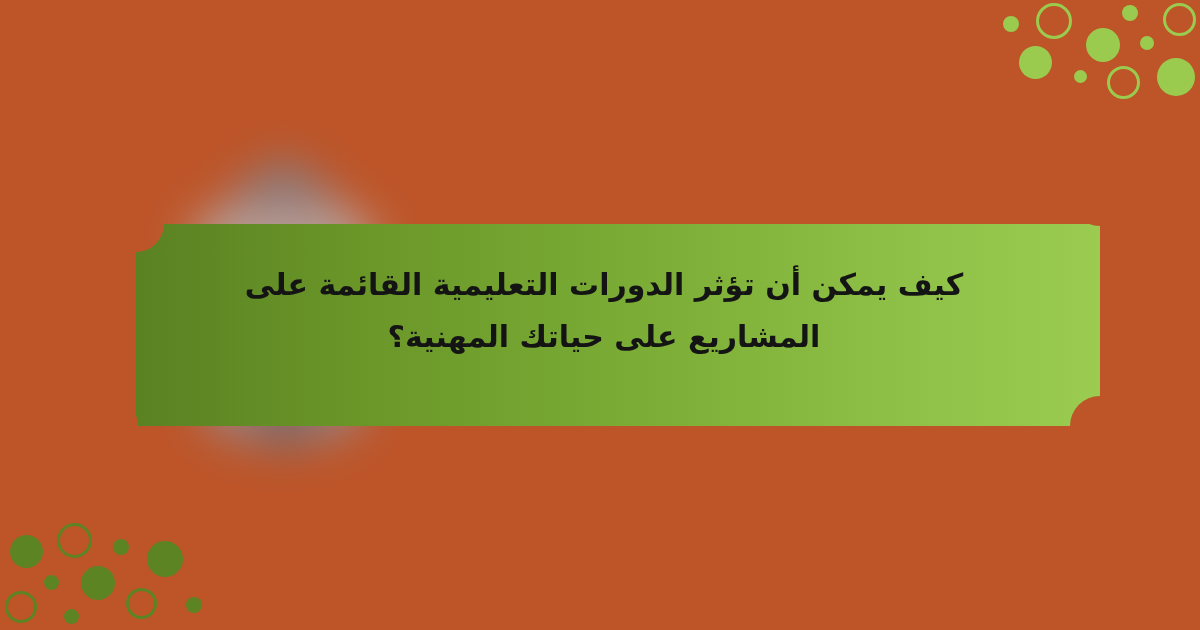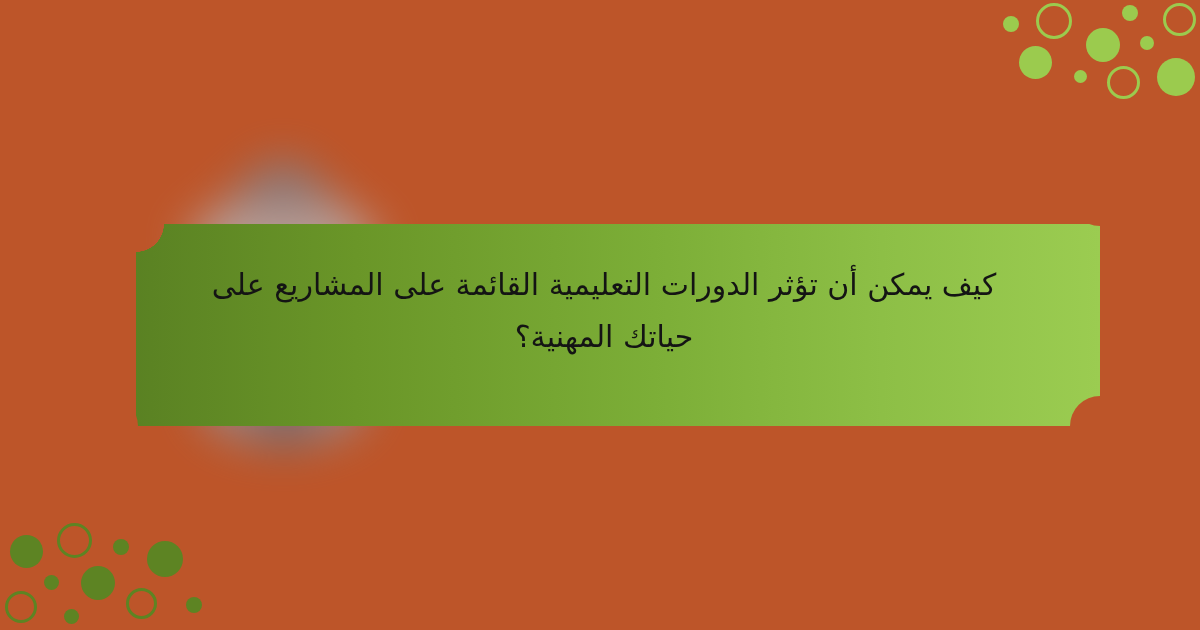--- a/index.html
+++ b/index.html
@@ -81,21 +81,21 @@
   .notch.tr { right: 0; top: 0;    border-bottom-left-radius: 30px; }
   .notch.bl { left: 0;  bottom: 0; border-top-right-radius: 30px; }
   .notch.br { right: 0; bottom: 0; border-top-left-radius: 30px; }
 
   #banner-text {
     direction: rtl;
     text-align: center;
     color: #141414;
     font-family: "DejaVu Sans", sans-serif;
     font-size: 30px;
-    font-weight: 400;
+    font-weight: 700;
     line-height: 1.75;
     letter-spacing: 0.5px;
     max-width: 880px;
     padding: 0 24px;
     position: relative;
     z-index: 2;
   }
 </style>
 </head>
 <body style="background: rgb(189, 85, 41);">

